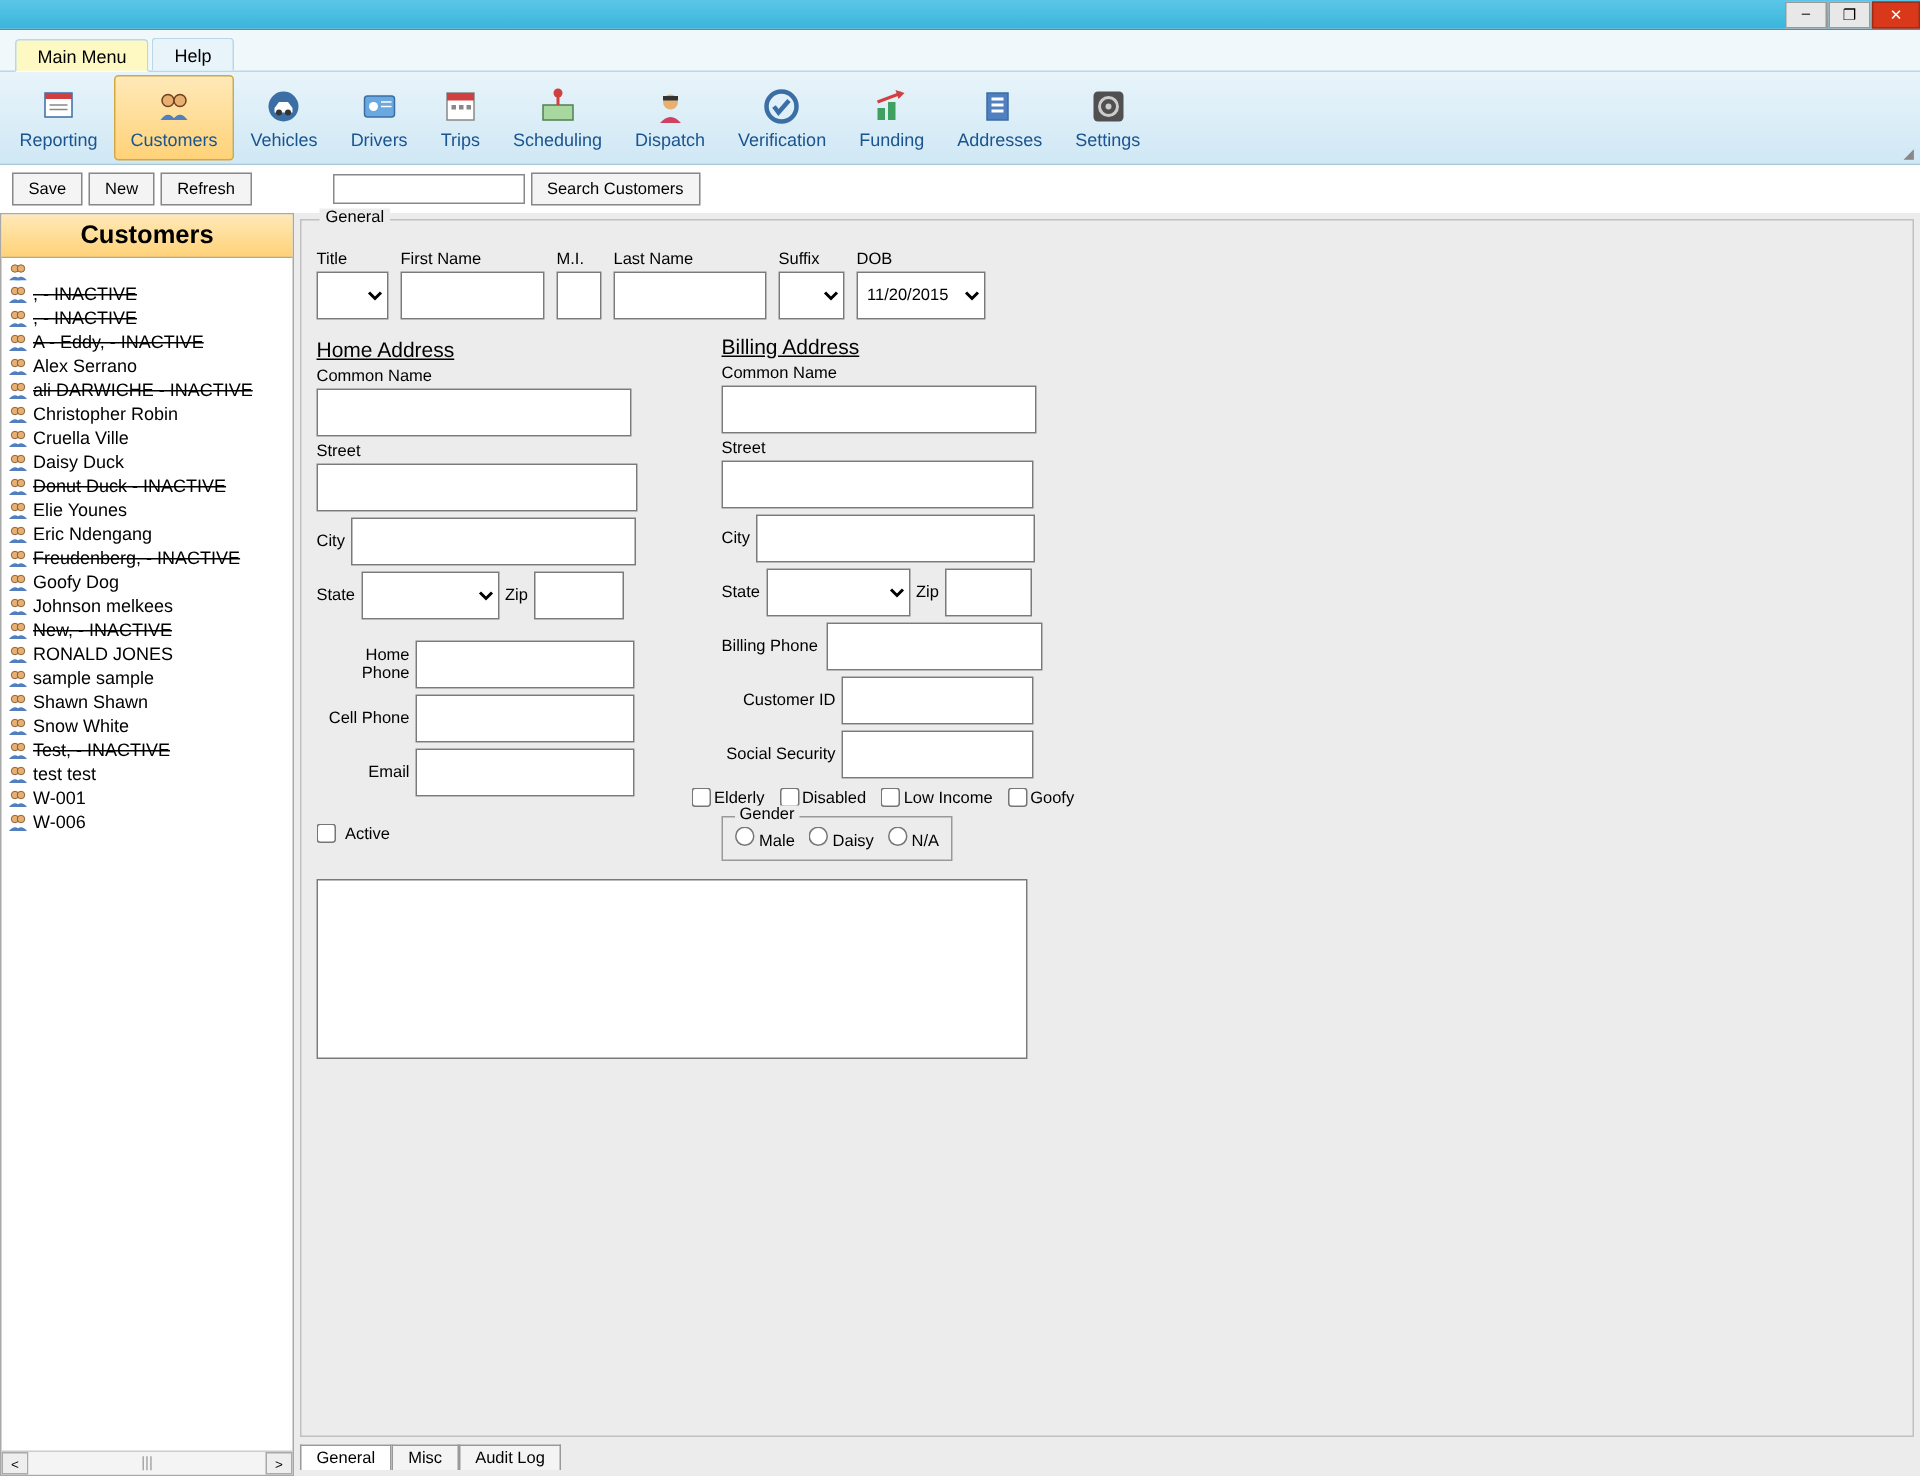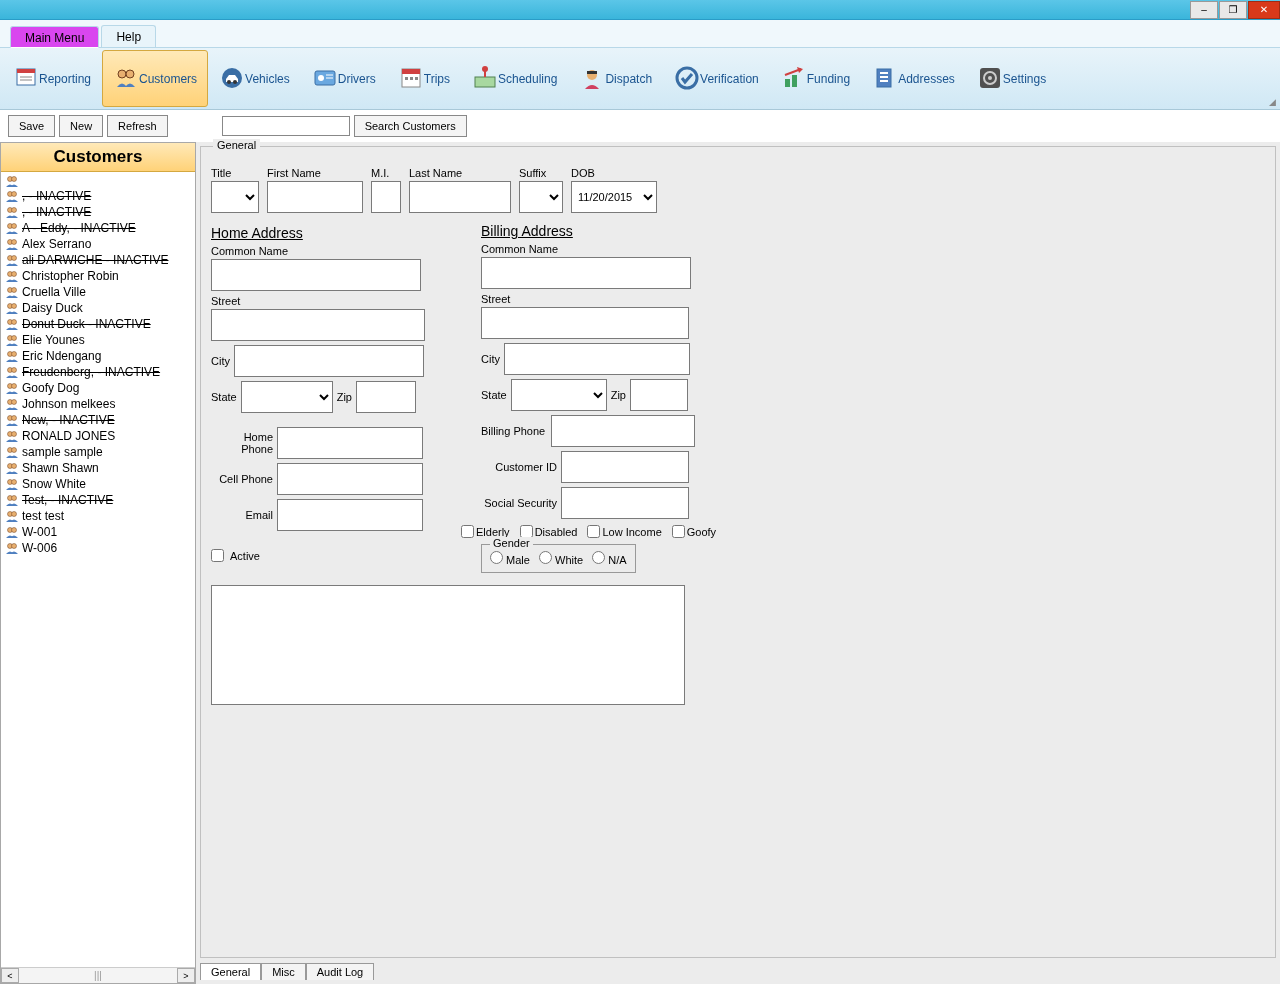--- a/index.html
+++ b/index.html
@@ -2,23 +2,23 @@
 <html><head>
 <meta charset="utf-8">
 <style>
 * { box-sizing: border-box; margin: 0; padding: 0; }
 body { font-family: "Segoe UI", Tahoma, Arial, sans-serif; font-size: 11px; background: #fff; overflow: hidden; width: 1280px; height: 984px; }
 .titlebar { height: 20px; background: linear-gradient(to bottom, #5bc6e8, #3ab5db); display: flex; justify-content: flex-end; align-items: center; border-bottom: 1px solid #2a9cc7; }
 .titlebar button { width: 28px; height: 18px; border: 1px solid #999; background: #e8e8e8; font-size: 10px; cursor: pointer; display: flex; align-items: center; justify-content: center; margin-left: 1px; }
 .titlebar .close-btn { background: #d9391a; color: #fff; border-color: #a02c14; width: 32px; }
 .menutabs { height: 28px; background: #f0f8fc; border-bottom: 1px solid #b8d8e8; display: flex; padding-left: 10px; padding-top: 5px; }
 .menutab { padding: 4px 14px; border: 1px solid #b8d8e8; border-bottom: none; background: #e8f4fa; font-size: 12px; cursor: pointer; margin-right: 2px; border-radius: 3px 3px 0 0; }
-.menutab.active { background: #d946ef; border-bottom: 1px solid #fff; position: relative; top: 1px; }
+.menutab.active { background: #fef9c3; border-bottom: 1px solid #fff; position: relative; top: 1px; }
 .ribbon { height: 62px; background: linear-gradient(to bottom, #e8f4fa, #d0e8f5); border-bottom: 1px solid #a8c8d8; display: flex; padding: 2px; position: relative; }
-.ribbon-item { display: flex; flex-direction: row; align-items: center; justify-content: center; padding: 2px 10px; cursor: pointer; border: 1px solid transparent; font-size: 12px; color: #1a5490; }
+.ribbon-item { display: flex; flex-direction: column; align-items: center; justify-content: center; padding: 2px 10px; cursor: pointer; border: 1px solid transparent; font-size: 12px; color: #1a5490; }
 .ribbon-item.active { background: linear-gradient(to bottom, #ffe9b8, #ffd278); border: 1px solid #d4a840; border-radius: 3px; }
 .ribbon-item .ricon { width: 26px; height: 26px; margin-bottom: 2px; display: flex; align-items: center; justify-content: center; }
 .ribbon-expand { position: absolute; right: 4px; bottom: 2px; font-size: 9px; color: #888; }
 .actionbar { height: 32px; display: flex; align-items: center; padding: 4px 8px; gap: 4px; }
 .actionbar button { height: 22px; padding: 0 10px; border: 1px solid #888; background: #f4f4f4; font-size: 11px; cursor: pointer; }
 .actionbar .srch { margin-left: 50px; }
 .actionbar input[type=text] { height: 20px; width: 128px; border: 1px solid #888; padding: 0 4px; }
 .mainarea { display: flex; height: calc(984px - 20px - 28px - 62px - 32px); }
 .sidebar { width: 196px; border: 1px solid #a8a8a8; background: #fff; display: flex; flex-direction: column; }
 .sidebar-header { background: linear-gradient(to bottom, #ffe9b8, #ffd278); text-align: center; font-weight: bold; font-size: 17px; padding: 4px 0; border-bottom: 1px solid #d4a840; color: #000; }
@@ -571,21 +571,21 @@
                 <span>Low Income</span>
               </label>
             <label>
                 <input type="checkbox" style=""> 
                 <span>Goofy</span>
               </label>
           </div>
           <div class="genbox">
             <span class="glegend">Gender</span>
             <label><input type="radio" name="g" style=""> <span>Male</span></label>
-            <label style="margin-left:6px"><input type="radio" name="g" style=""> <span>White</span></label>
+            <label style="margin-left:6px"><input type="radio" name="g" style=""> <span>Daisy</span></label>
             <label style="margin-left:6px"><input type="radio" name="g" style=""> <span>N/A</span></label>
           </div>
         </div>
       </div>
 
       <div style="margin-top:12px">
         <textarea class="inp" style="width: 474px;"></textarea>
       </div>
 
     </div>

